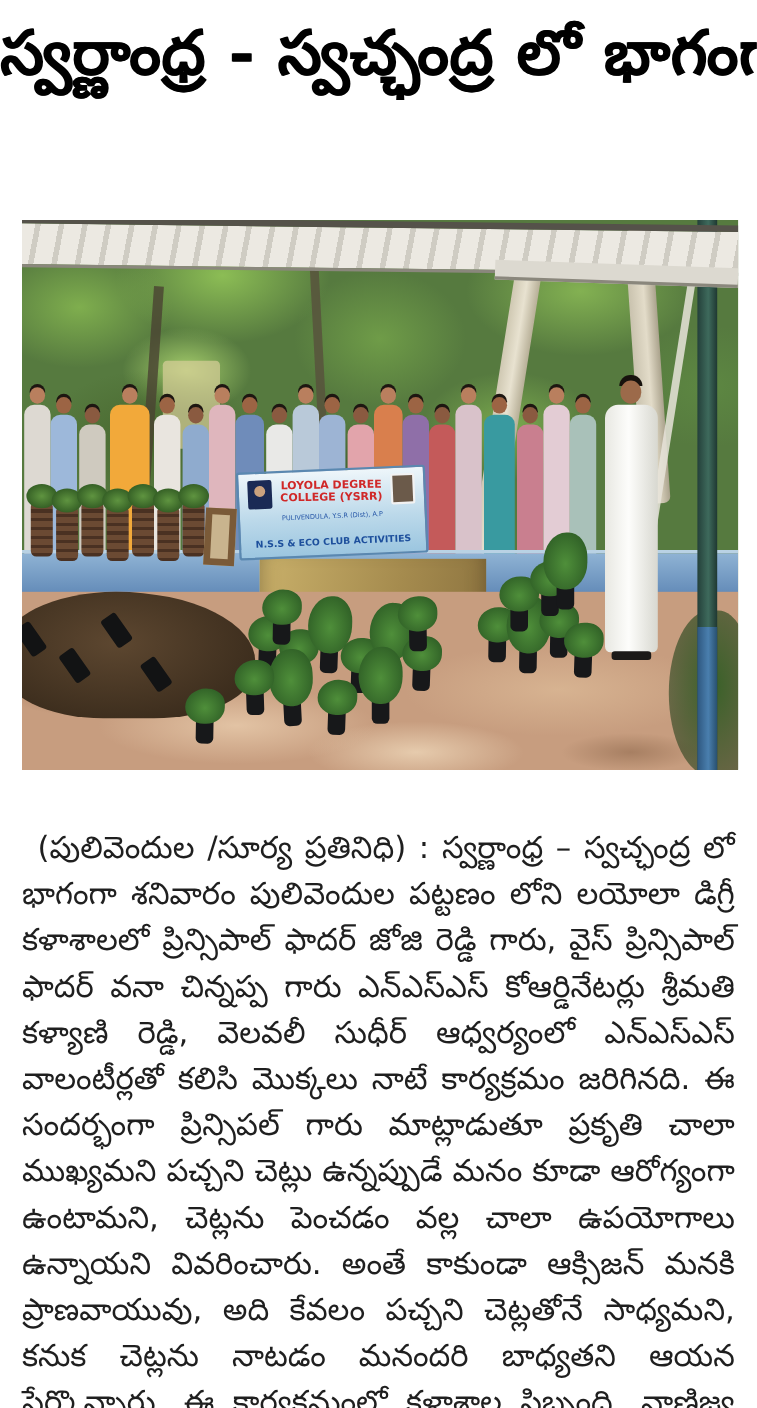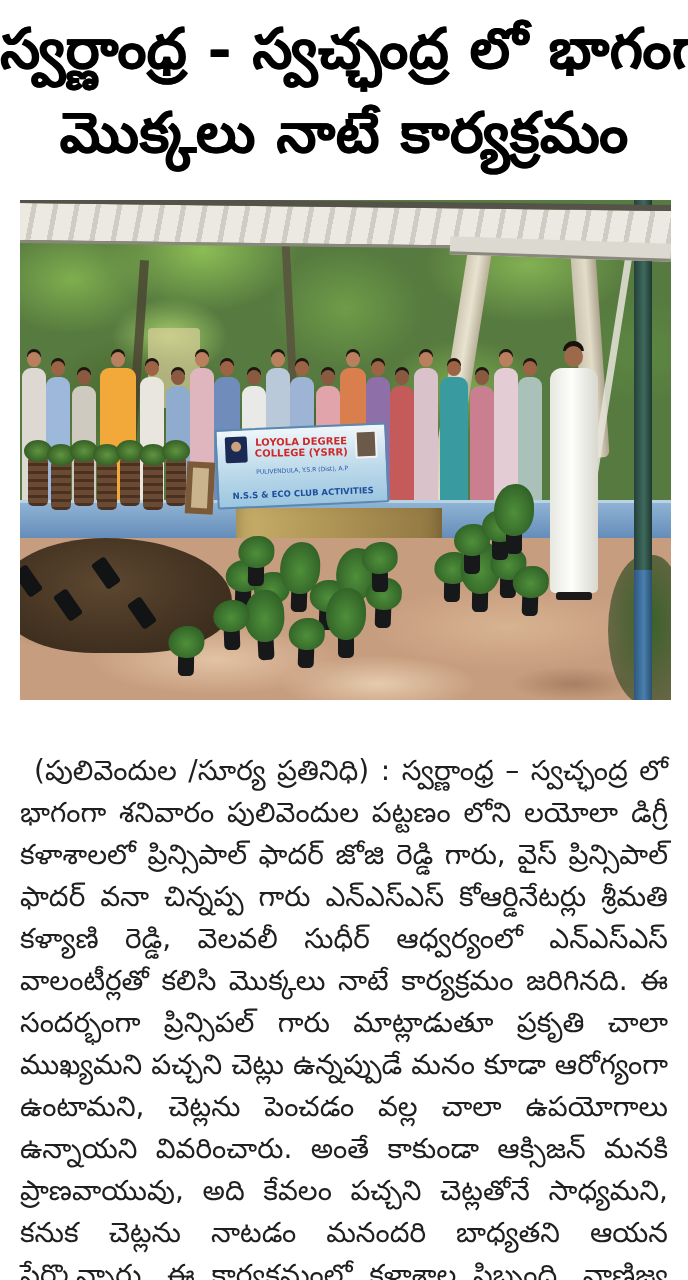--- a/index.html
+++ b/index.html
@@ -119,21 +119,20 @@
         font-size:28px;line-height:42px;text-align:justify;text-indent:14px;
         font-family:"DejaVu Sans","Liberation Sans",sans-serif;}
 </style>
 </head>
 <body>
 
 <div class="page">
 
   <div class="headline">
     <div class="hl">స్వర్ణాంధ్ర - స్వచ్ఛంద్ర లో భాగంగా</div>
-    <div class="hl">మొక్కలు నాటే కార్యక్రమం</div>
   </div>
 
   <div class="photo">
     <div class="foliage"></div>
     <div class="bldg"></div>
     <div class="trunk1"></div>
     <div class="trunk2"></div>
     <div class="trunk-diag"></div>
     <div class="trunk-white"></div>
     <div class="pipe"></div>

